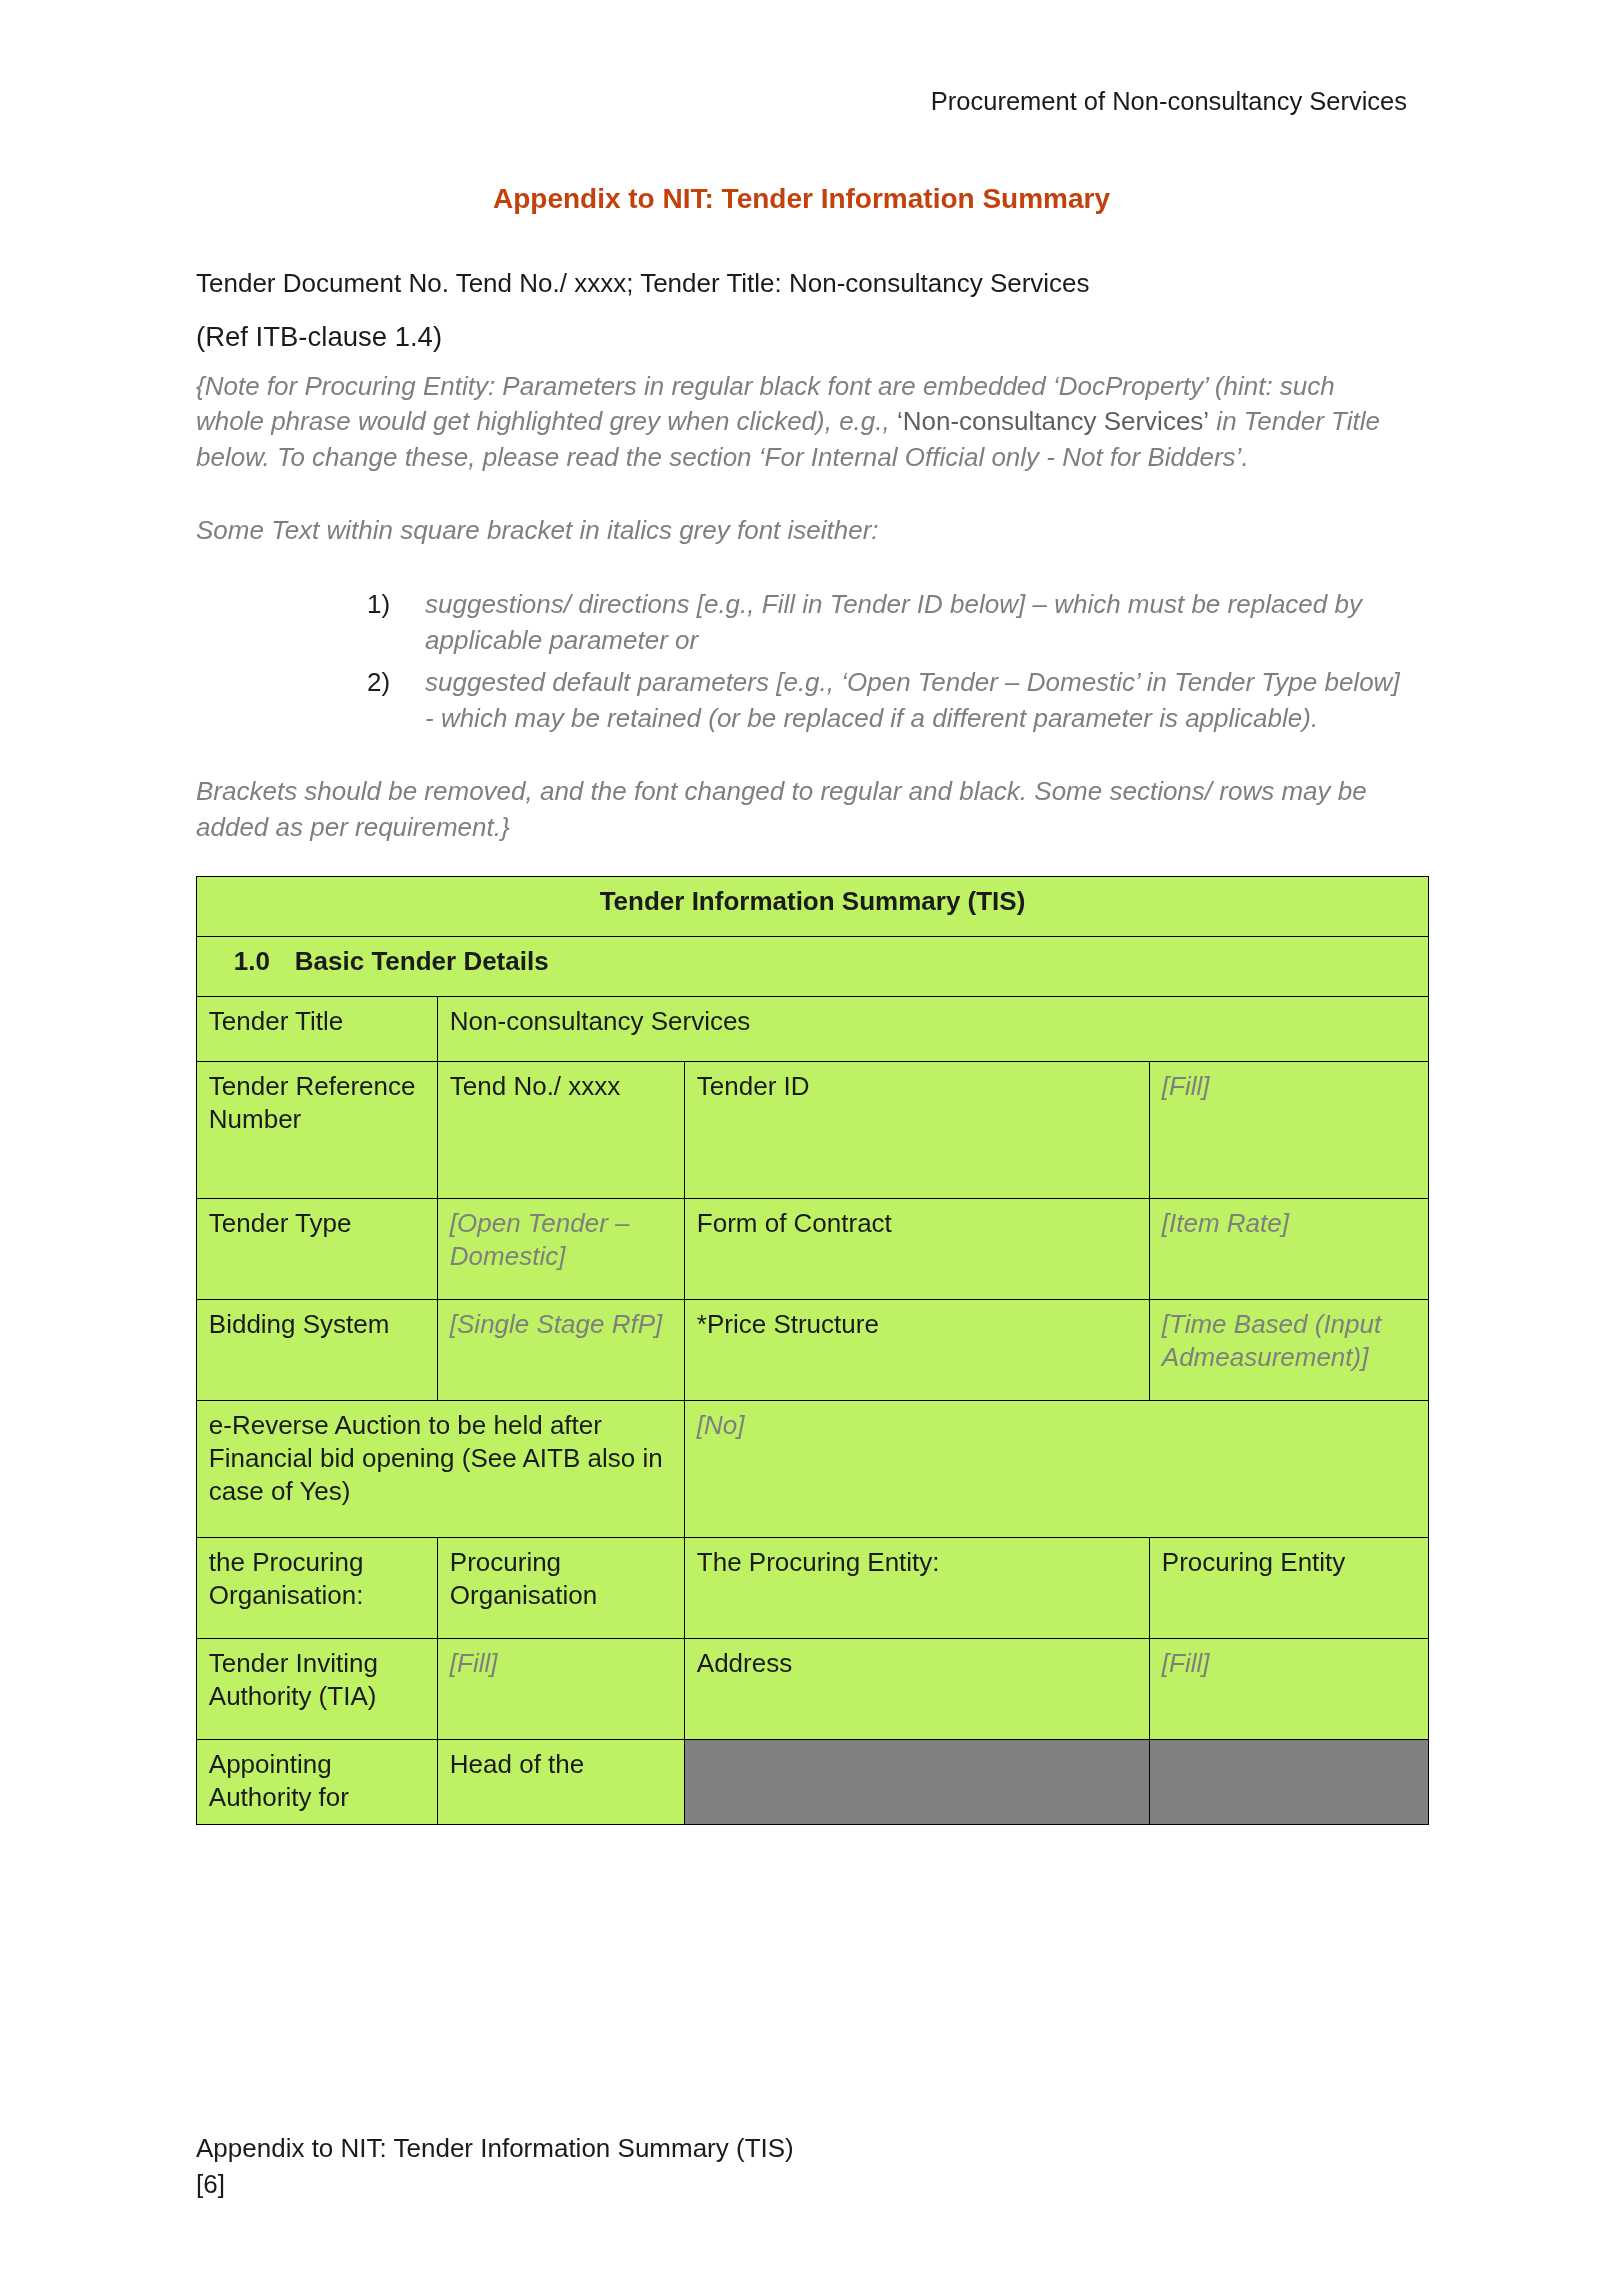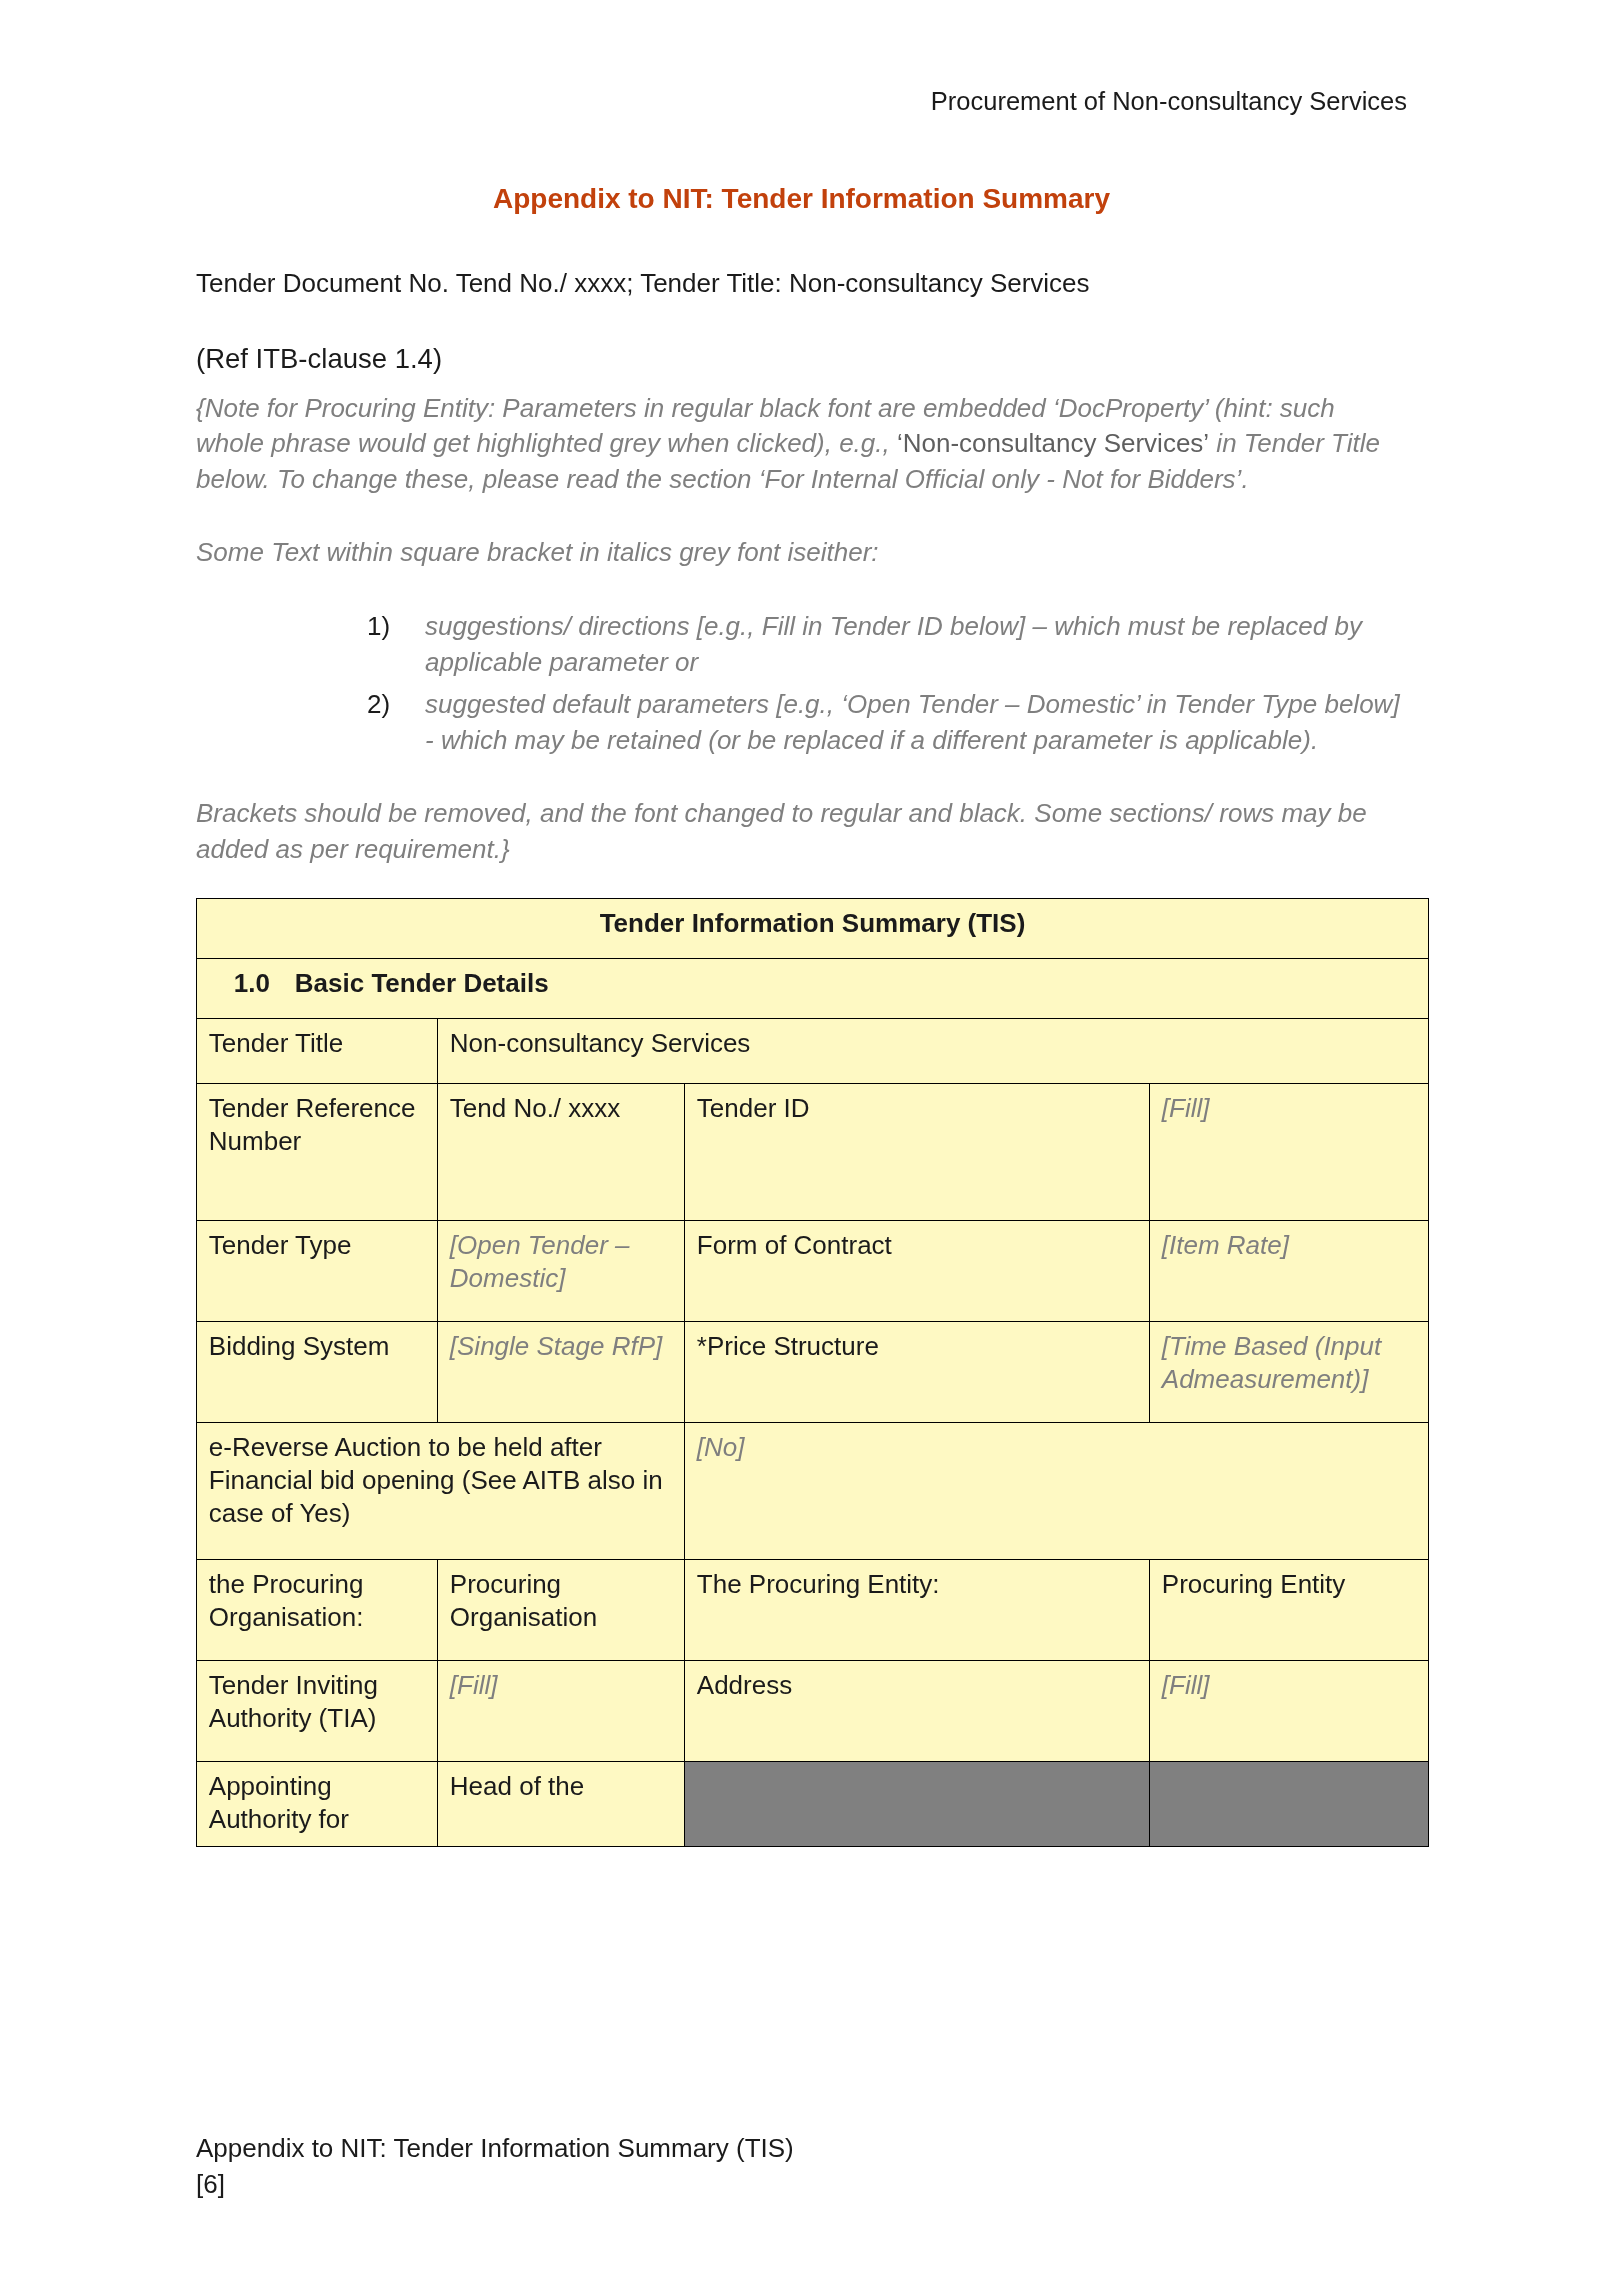--- a/index.html
+++ b/index.html
@@ -23,41 +23,41 @@
     margin-bottom:63px;
   }
   .doc-title {
     text-align:center;
     font-weight:bold;
     font-size:28px;
     line-height:1.2;
     margin-bottom:50px;
     color:#c2410c;
   }
-  .doc-line { margin-bottom:38px; }
+  .doc-line { margin-bottom:16px; }
   .ref-line { font-size:27.5px; margin-bottom:13px; }
 
   .gray-italic { color:#7f7f7f; font-style:italic; }
   .embedded { font-style:normal; color:#5f5f5f; }
 
   .note { margin-bottom:37px; }
   .some-text { margin-bottom:38px; }
 
   .list { margin-bottom:37px; }
   .list-item { display:flex; padding-left:171px; margin-bottom:6.5px; }
   .list-item .num { width:58px; flex-shrink:0; color:#1b1b1b; font-style:normal; }
   .list-item .li-text { flex:1 1 auto; }
 
   .brackets { margin-bottom:30px; }
 
   table.tis {
     border-collapse:collapse;
     table-layout:fixed;
     width:1232px;
-    background:#fef9c3;
+    background:#bef264;
   }
   table.tis td {
     border:1.3px solid #000;
     padding:7.9px 11.8px;
     vertical-align:top;
     line-height:1.28;
   }
   col.c1 { width:241px; }
   col.c2 { width:247px; }
   col.c3 { width:465px; }

